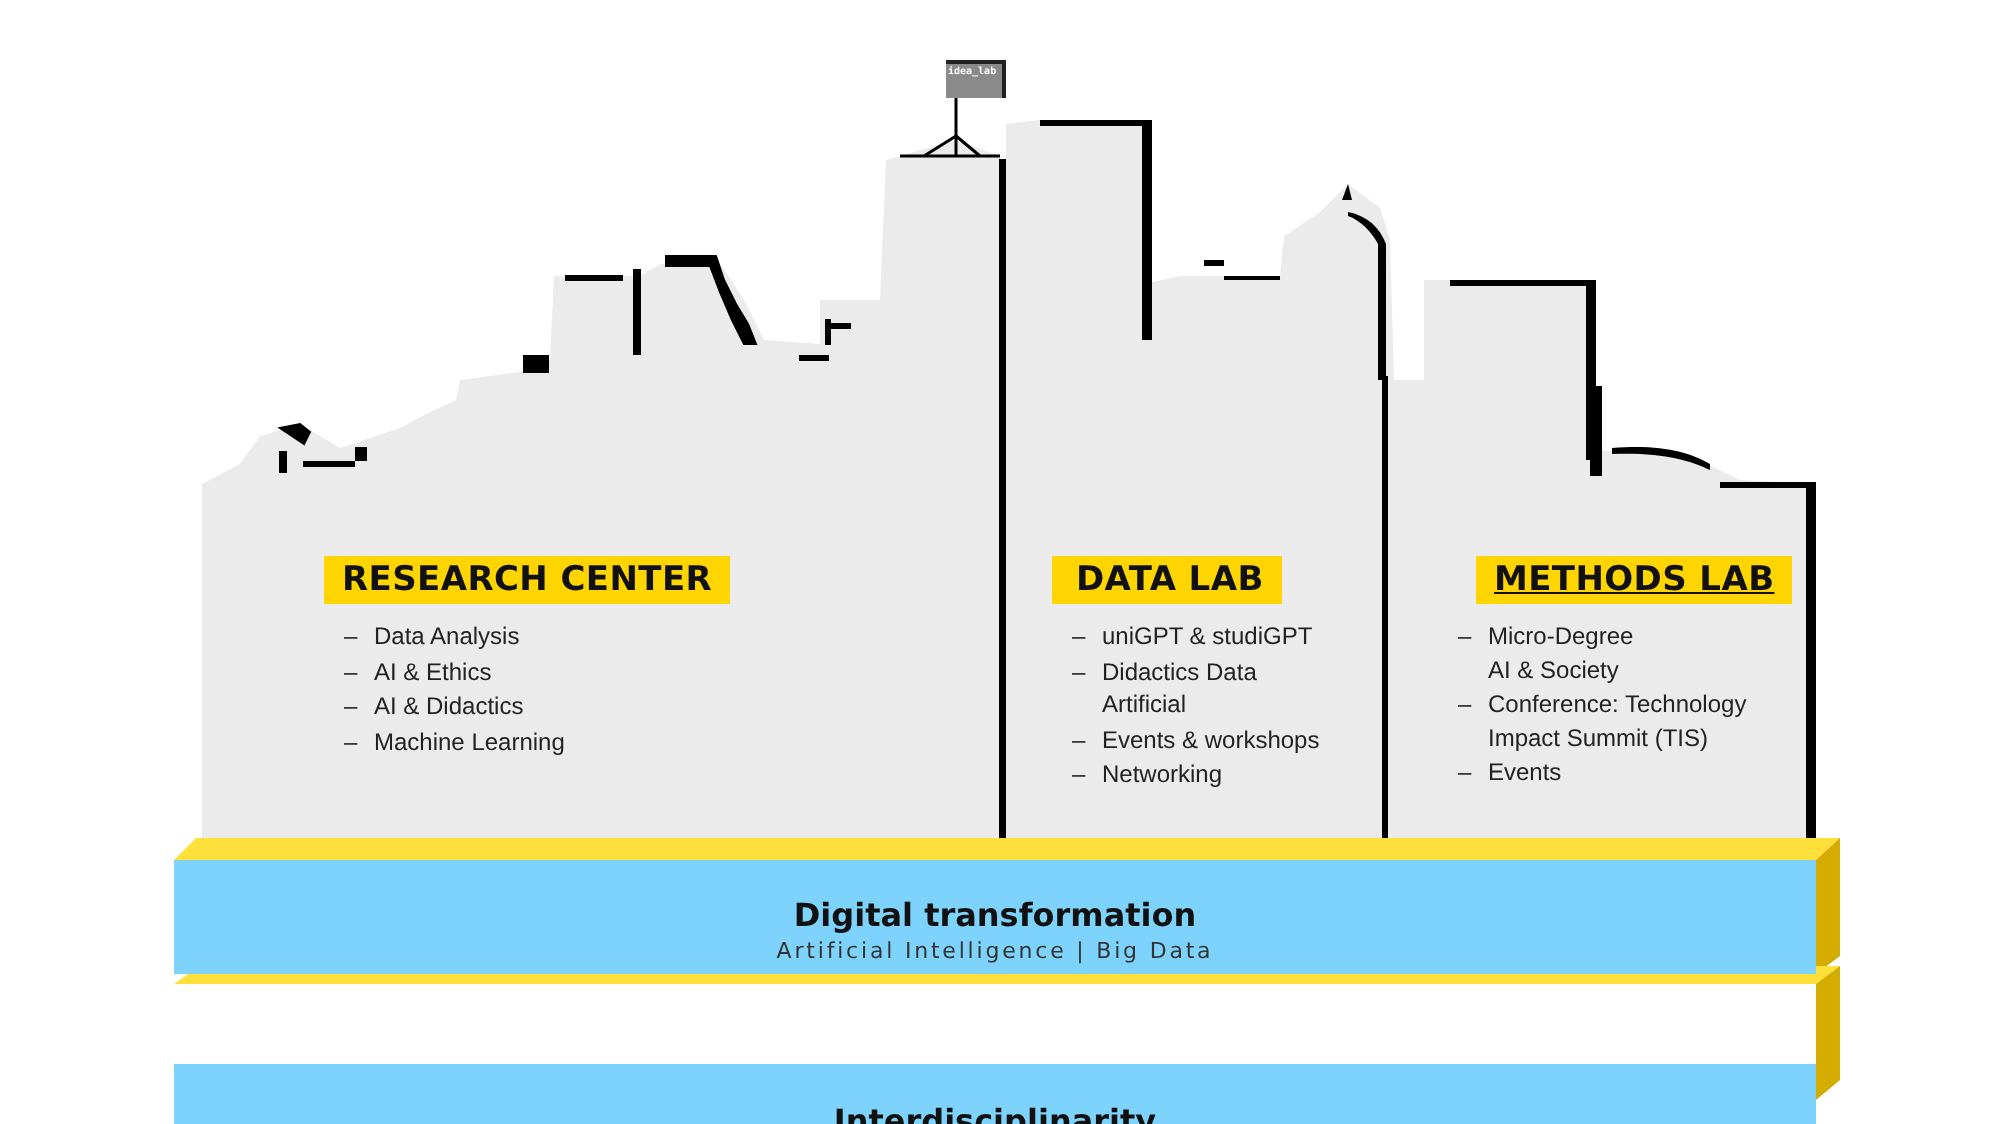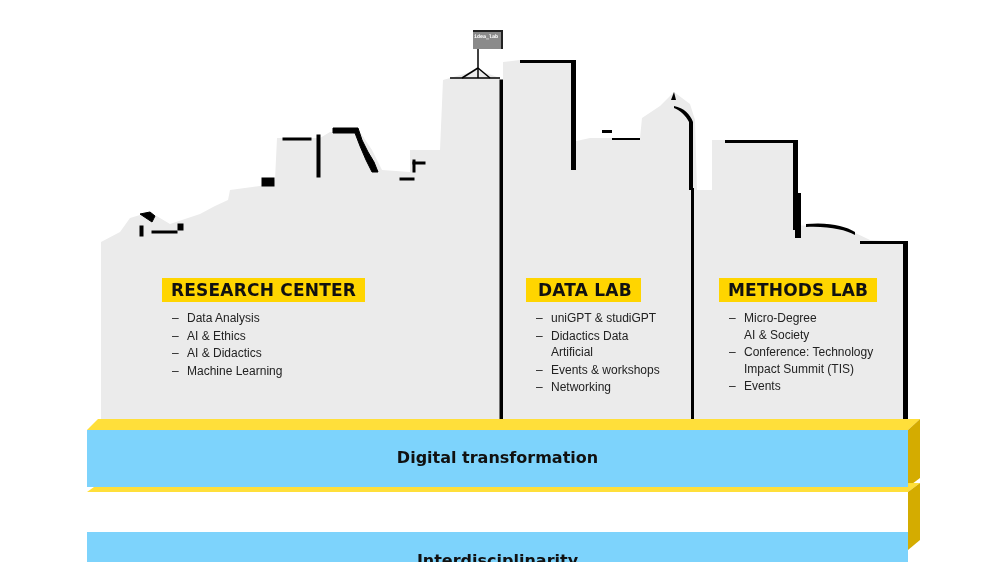--- a/index.html
+++ b/index.html
@@ -81,31 +81,32 @@
 </ul>
 
 <div class="label-box" style="left:526px;top:278px;padding-left:12px;">DATA LAB</div>
 <ul class="items" style="left:536px;top:310px;">
   <li><span class="dash">–</span><span>uniGPT &amp; studiGPT</span></li>
   <li><span class="dash">–</span><span>Didactics Data</span><br><span>Artificial</span></li>
   <li><span class="dash">–</span><span>Events &amp; workshops</span></li>
   <li><span class="dash">–</span><span>Networking</span></li>
 </ul>
 
-<div class="label-box" style="left:719px;top:278px;">METHODS LAB</div>
+<div class="label-box" style="left:738px;top:278px;text-decoration:underline;">METHODS LAB</div>
 <ul class="items" style="left:729px;top:310px;">
   <li><span class="dash">–</span><span>Micro-Degree</span><br><span>AI &amp; Society</span></li>
   <li><span class="dash">–</span><span>Conference: Technology</span><br><span>Impact Summit (TIS)</span></li>
   <li><span class="dash">–</span><span>Events</span></li>
 </ul>
 
 <svg style="position:absolute;left:0;top:0;" width="1000" height="562">
   <polygon points="87,430 98,419 920,419 908,430" fill="#ffdf3a"></polygon>
   <polygon points="908,430 920,419 920,478 908,487" fill="#d4ac00"></polygon>
   <polygon points="87,492 94,487 920,483 908,492" fill="#ffdf3a"></polygon>
   <polygon points="908,492 920,483 920,540 908,550" fill="#d4ac00"></polygon>
 </svg>
 <div class="slab" style="top:430px;height:57px;">
   <div class="slab-text slab-title" style="top:18px;">Digital transformation</div>
+  <div class="slab-text slab-sub" style="top:39px;">Artificial Intelligence | Big Data</div>
 </div>
 <div class="slab" style="top:492px;height:58px;margin-top:40px;">
   <div class="slab-text slab-title" style="top:19px;">Interdisciplinarity</div>
 </div>
 
 </body></html>

